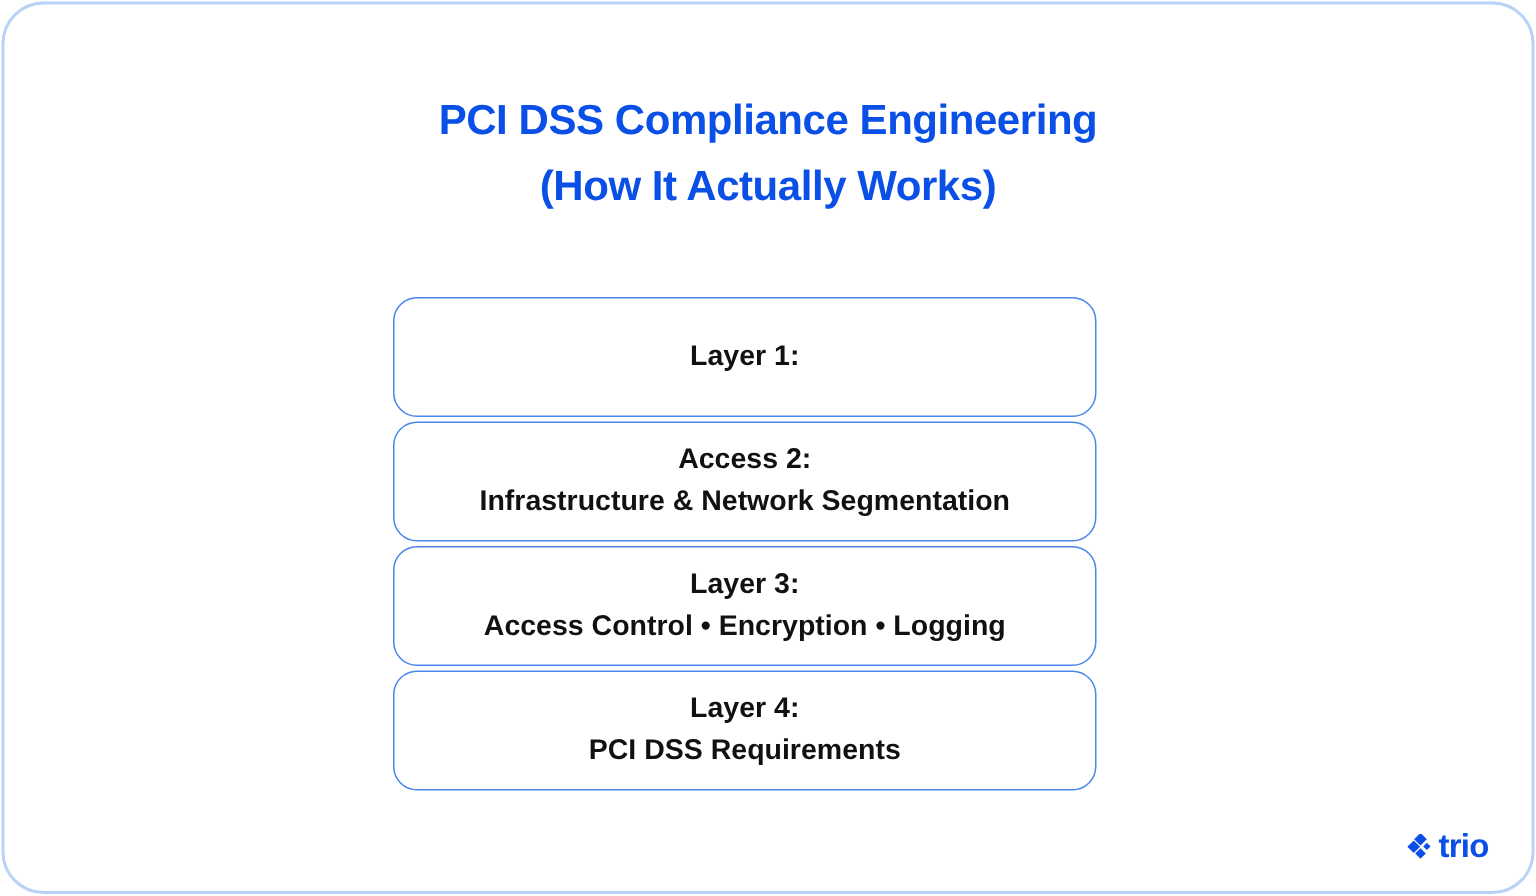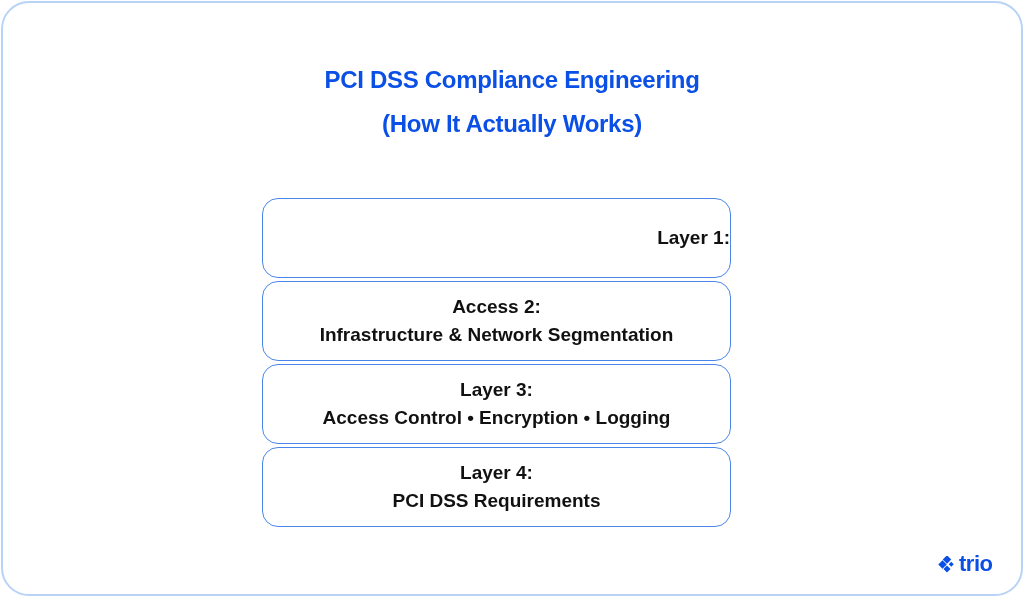--- a/index.html
+++ b/index.html
@@ -25,21 +25,21 @@
       background: #ffffff;
     }
     .title {
       position: absolute;
       left: 0;
       top: 58px;
       width: 1024px;
       text-align: center;
       color: #0a4fe6;
       font-weight: 700;
-      font-size: 24px;
+      font-size: 28px;
       line-height: 44px;
       letter-spacing: -0.3px;
     }
     .title div { white-space: nowrap; }
     .layers {
       position: absolute;
       left: 262px;
       top: 198px;
       width: 471px;
     }
@@ -88,21 +88,21 @@
 <body>
 
 <div class="frame"></div>
 
 <div class="title">
   <div>PCI DSS Compliance Engineering</div>
   <div>(How It Actually Works)</div>
 </div>
 
 <div class="layers">
-  <div class="layer" style="top:0px;align-items:flex-end;">
+  <div class="layer" style="top:0px;">
     <span>Layer 1:</span>
   </div>
   <div class="layer" style="top:83px;">
     <span>Access 2:</span>
     <span>Infrastructure &amp; Network Segmentation</span>
   </div>
   <div class="layer" style="top:166px;">
     <span>Layer 3:</span>
     <span>Access Control • Encryption • Logging</span>
   </div>

